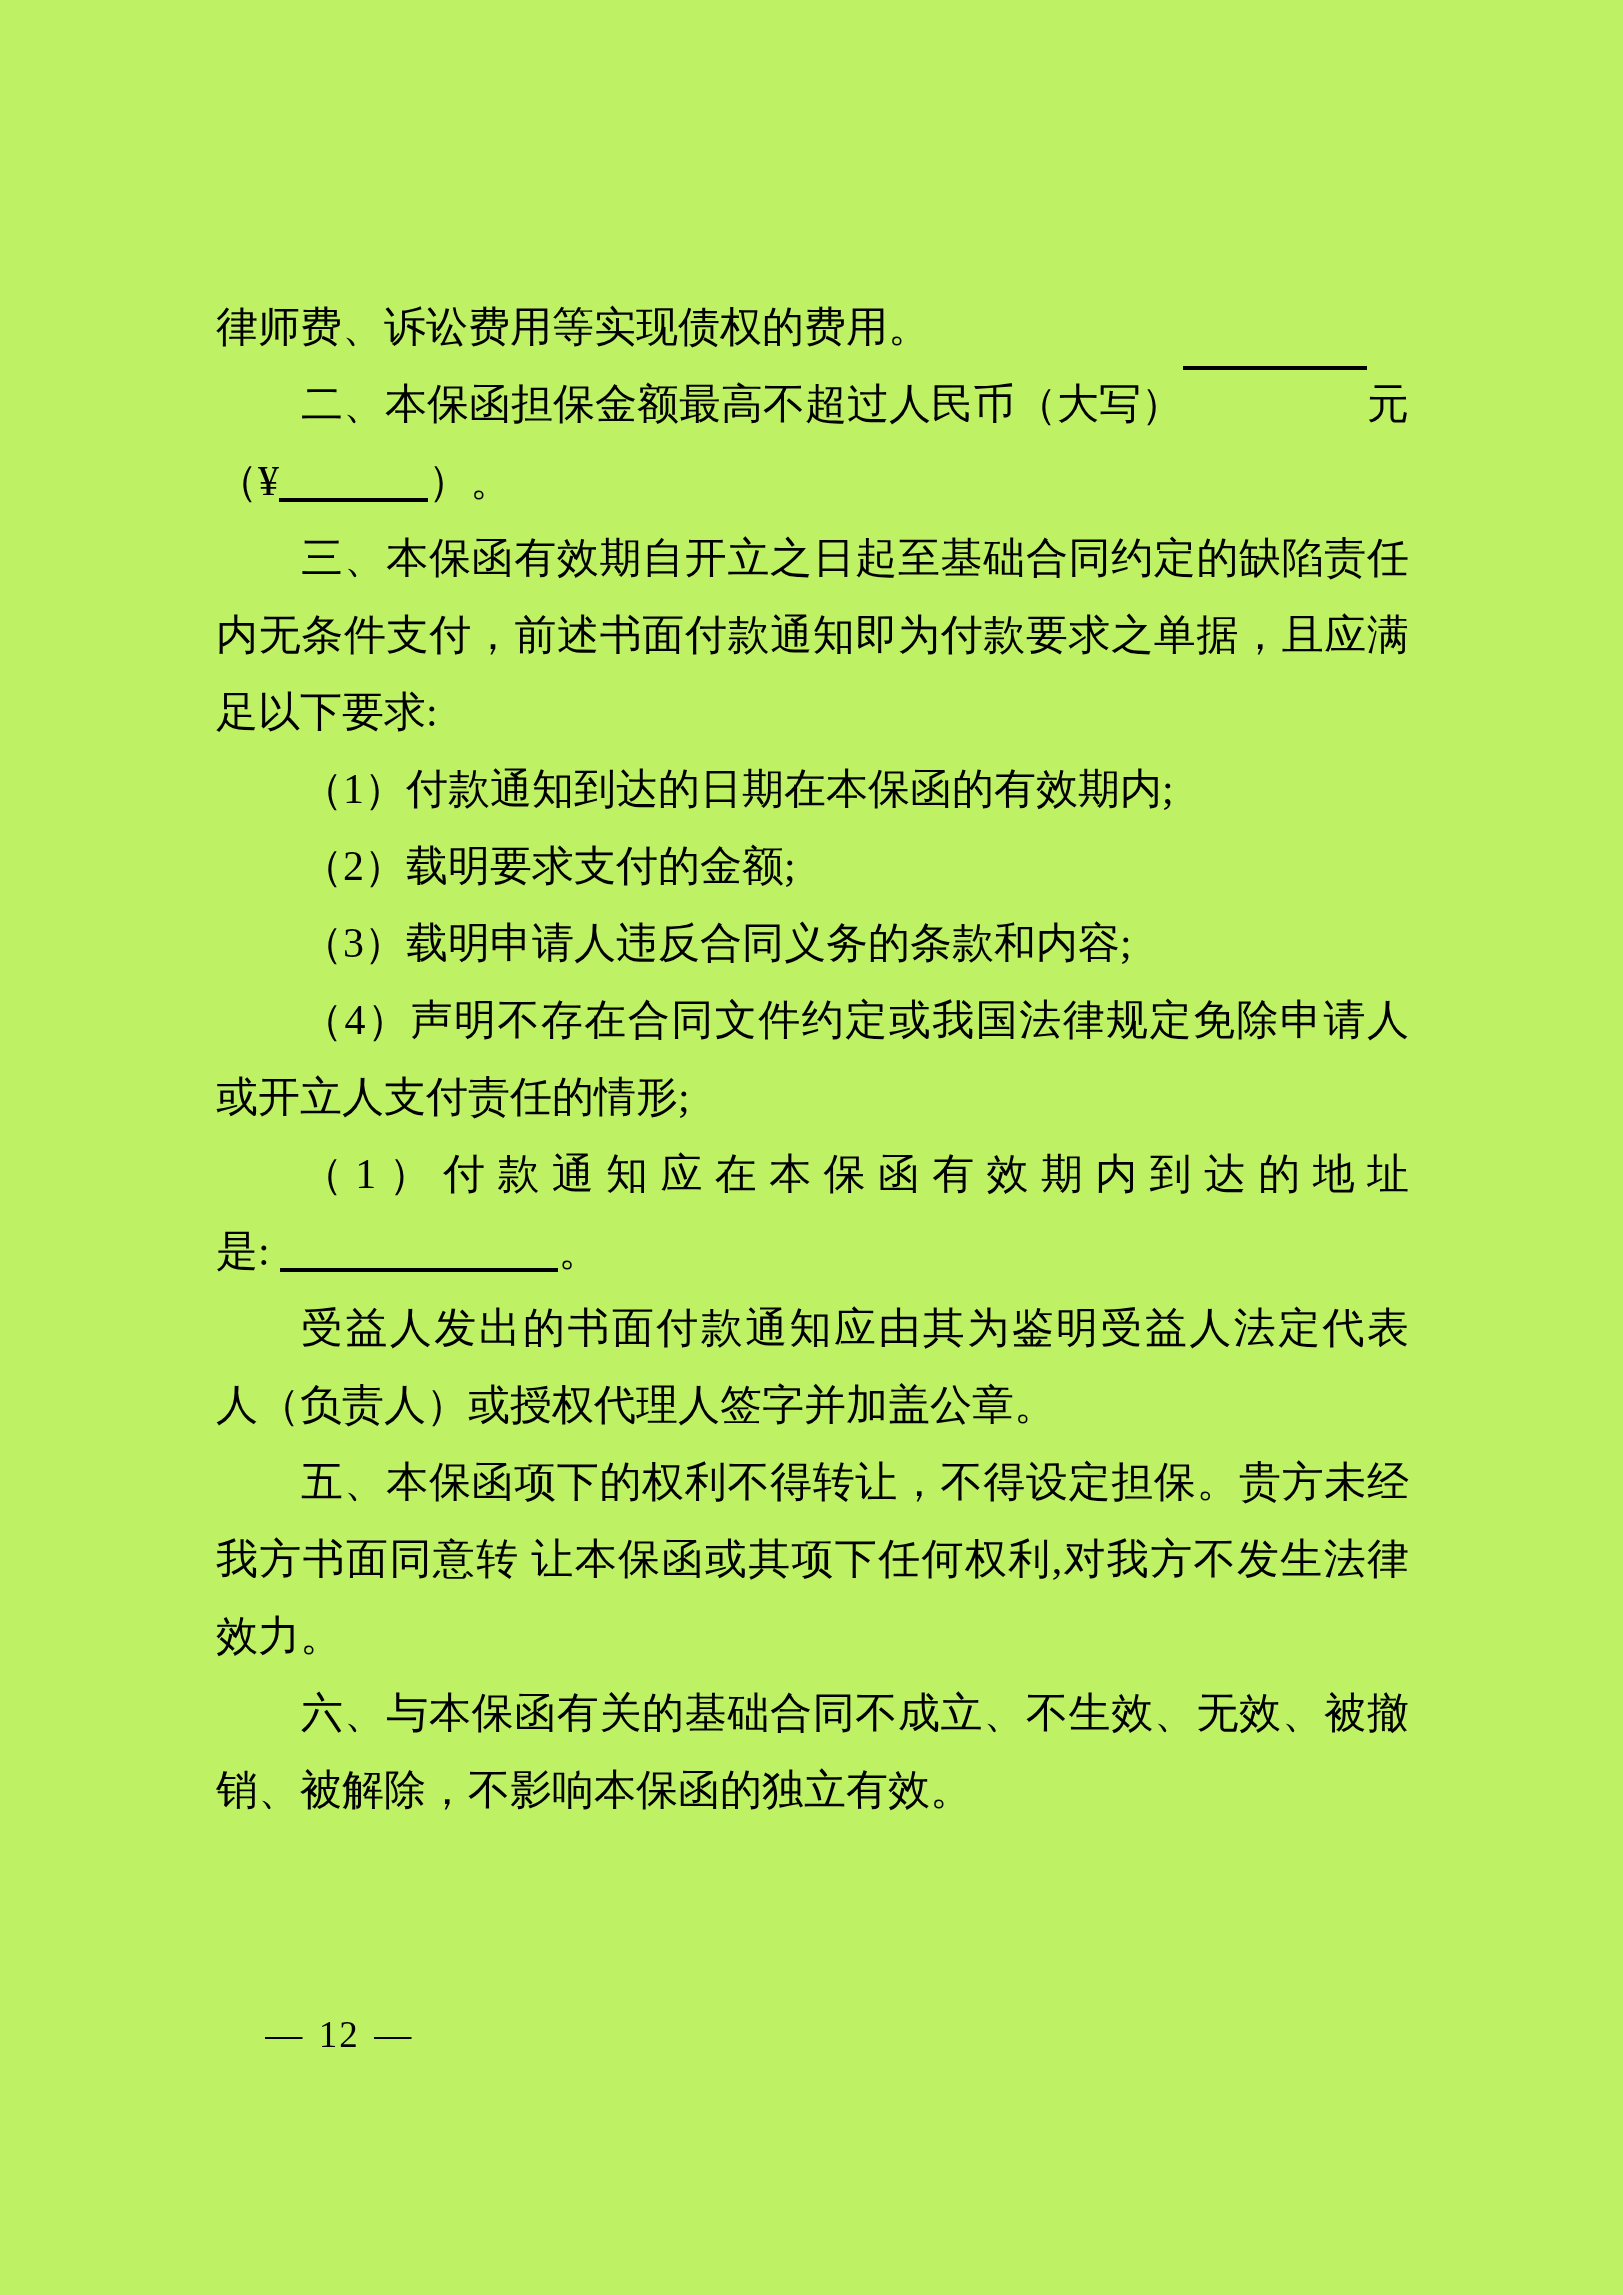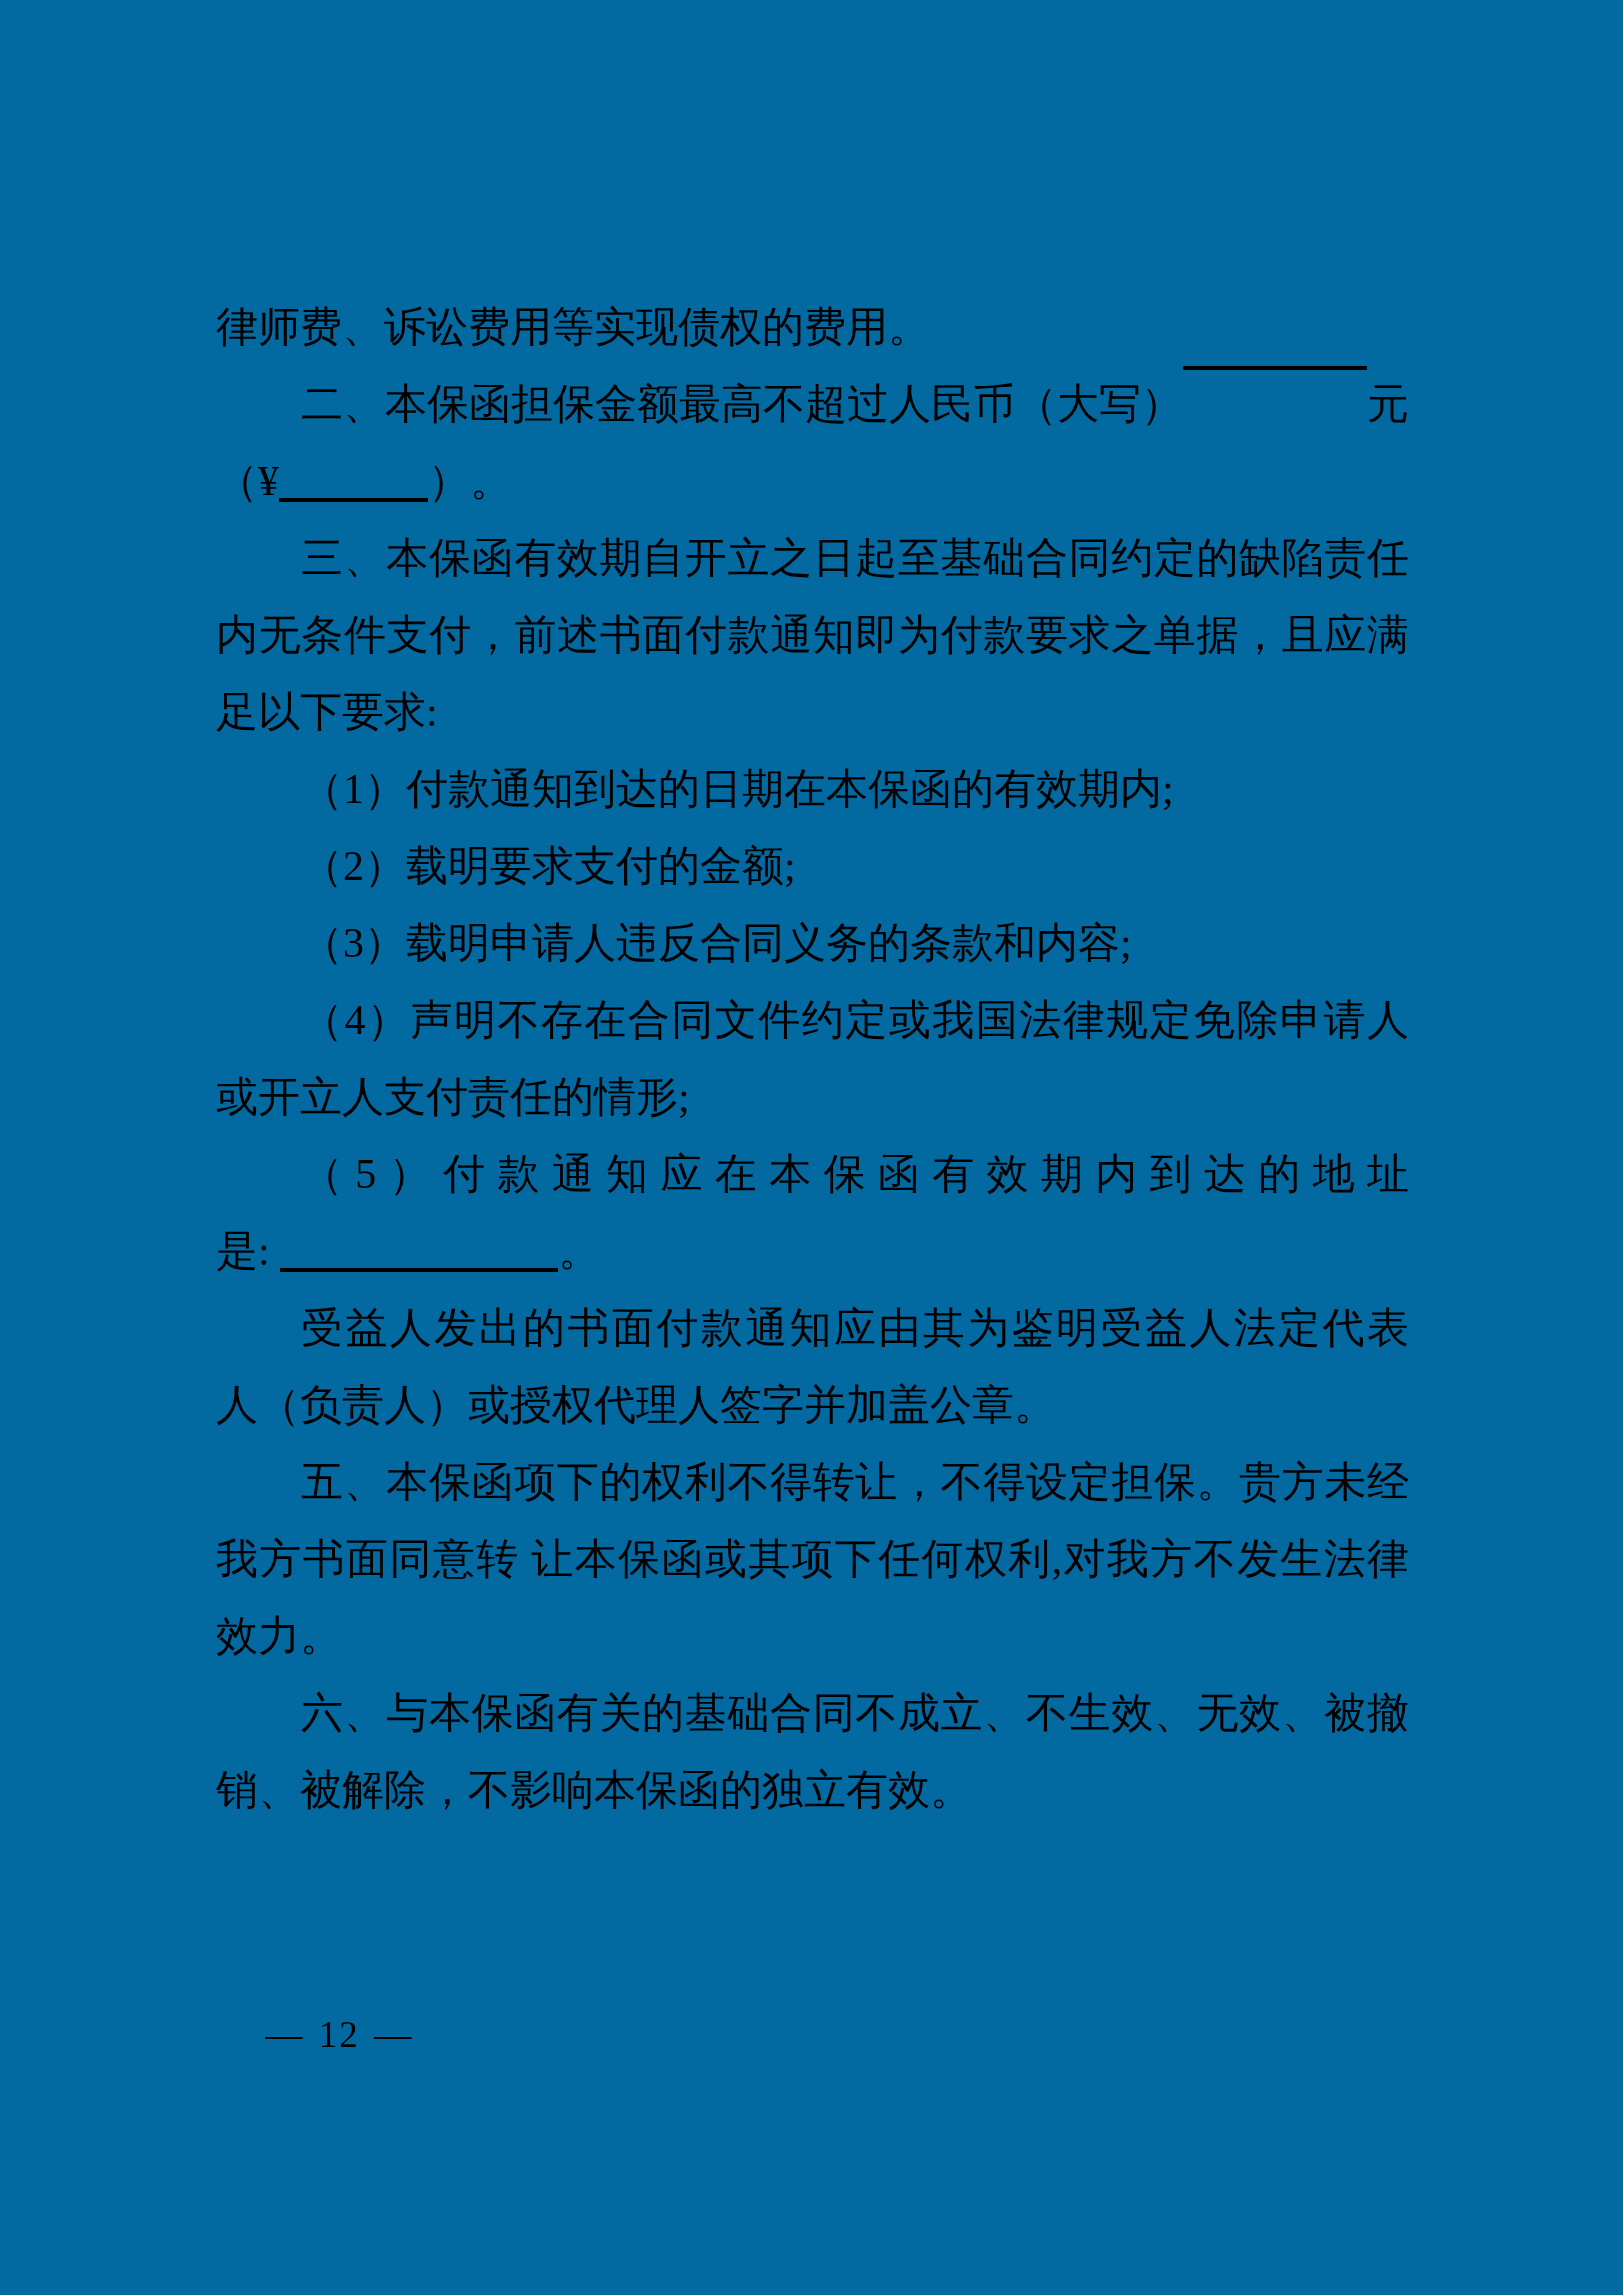--- a/index.html
+++ b/index.html
@@ -1,21 +1,21 @@
 <!DOCTYPE html>
 <html style="font-size:8.2px"><head>
 <meta charset="utf-8">
 <style>
   html,body{margin:0;padding:0;}
   body{
     width:1623px;height:2295px;background:#ffffff;color:#000000;
     font-family:"Liberation Serif","DejaVu Serif",serif;
     position:relative;overflow:hidden;
   }
-  .page{position:absolute;inset:0;background:#0369a1;text-decoration:underline;}
+  .page{position:absolute;inset:0;background:#bef264;text-decoration:underline;}
   .content{position:absolute;left:216px;top:289px;width:1193px;}
   .line{
     font-size:42px;line-height:77px;height:77px;
     white-space:normal;
   }
   .ind{text-indent:85px;}
   .just{text-align:justify;text-align-last:justify;}
   .flexline{display:flex;align-items:flex-start;}
   .flexline.ind{padding-left:85px;text-indent:0;}
   .fblank{flex:1 1 auto;border-bottom:4.6px solid #000;margin-bottom:13.4px;}
@@ -61,21 +61,21 @@
     <div class="line ind"><span>（1）付款通知到达的日期在本保函的有效期内;</span></div>
 
     <div class="line ind"><span>（2）载明要求支付的金额;</span></div>
 
     <div class="line ind"><span>（3）载明申请人违反合同义务的条款和内容;</span></div>
 
     <div class="line ind just"><span>（4）声明不存在合同文件约定或我国法律规定免除申请人</span></div>
 
     <div class="line"><span>或开立人支付责任的情形;</span></div>
 
-    <div class="line ind just"><span>（5）付款通知应在本保函有效期内到达的地址</span></div>
+    <div class="line ind just"><span>（1）付款通知应在本保函有效期内到达的地址</span></div>
 
     <div class="line">
       <span>是:</span> <span class="blank b540"></span><span>。</span>
     </div>
 
     <div class="line ind just"><span>受益人发出的书面付款通知应由其为鉴明受益人法定代表</span></div>
 
     <div class="line"><span>人（负责人）或授权代理人签字并加盖公章。</span></div>
 
     <div class="line ind just"><span>五、本保函项下的权利不得转让，不得设定担保。贵方未经</span></div>

